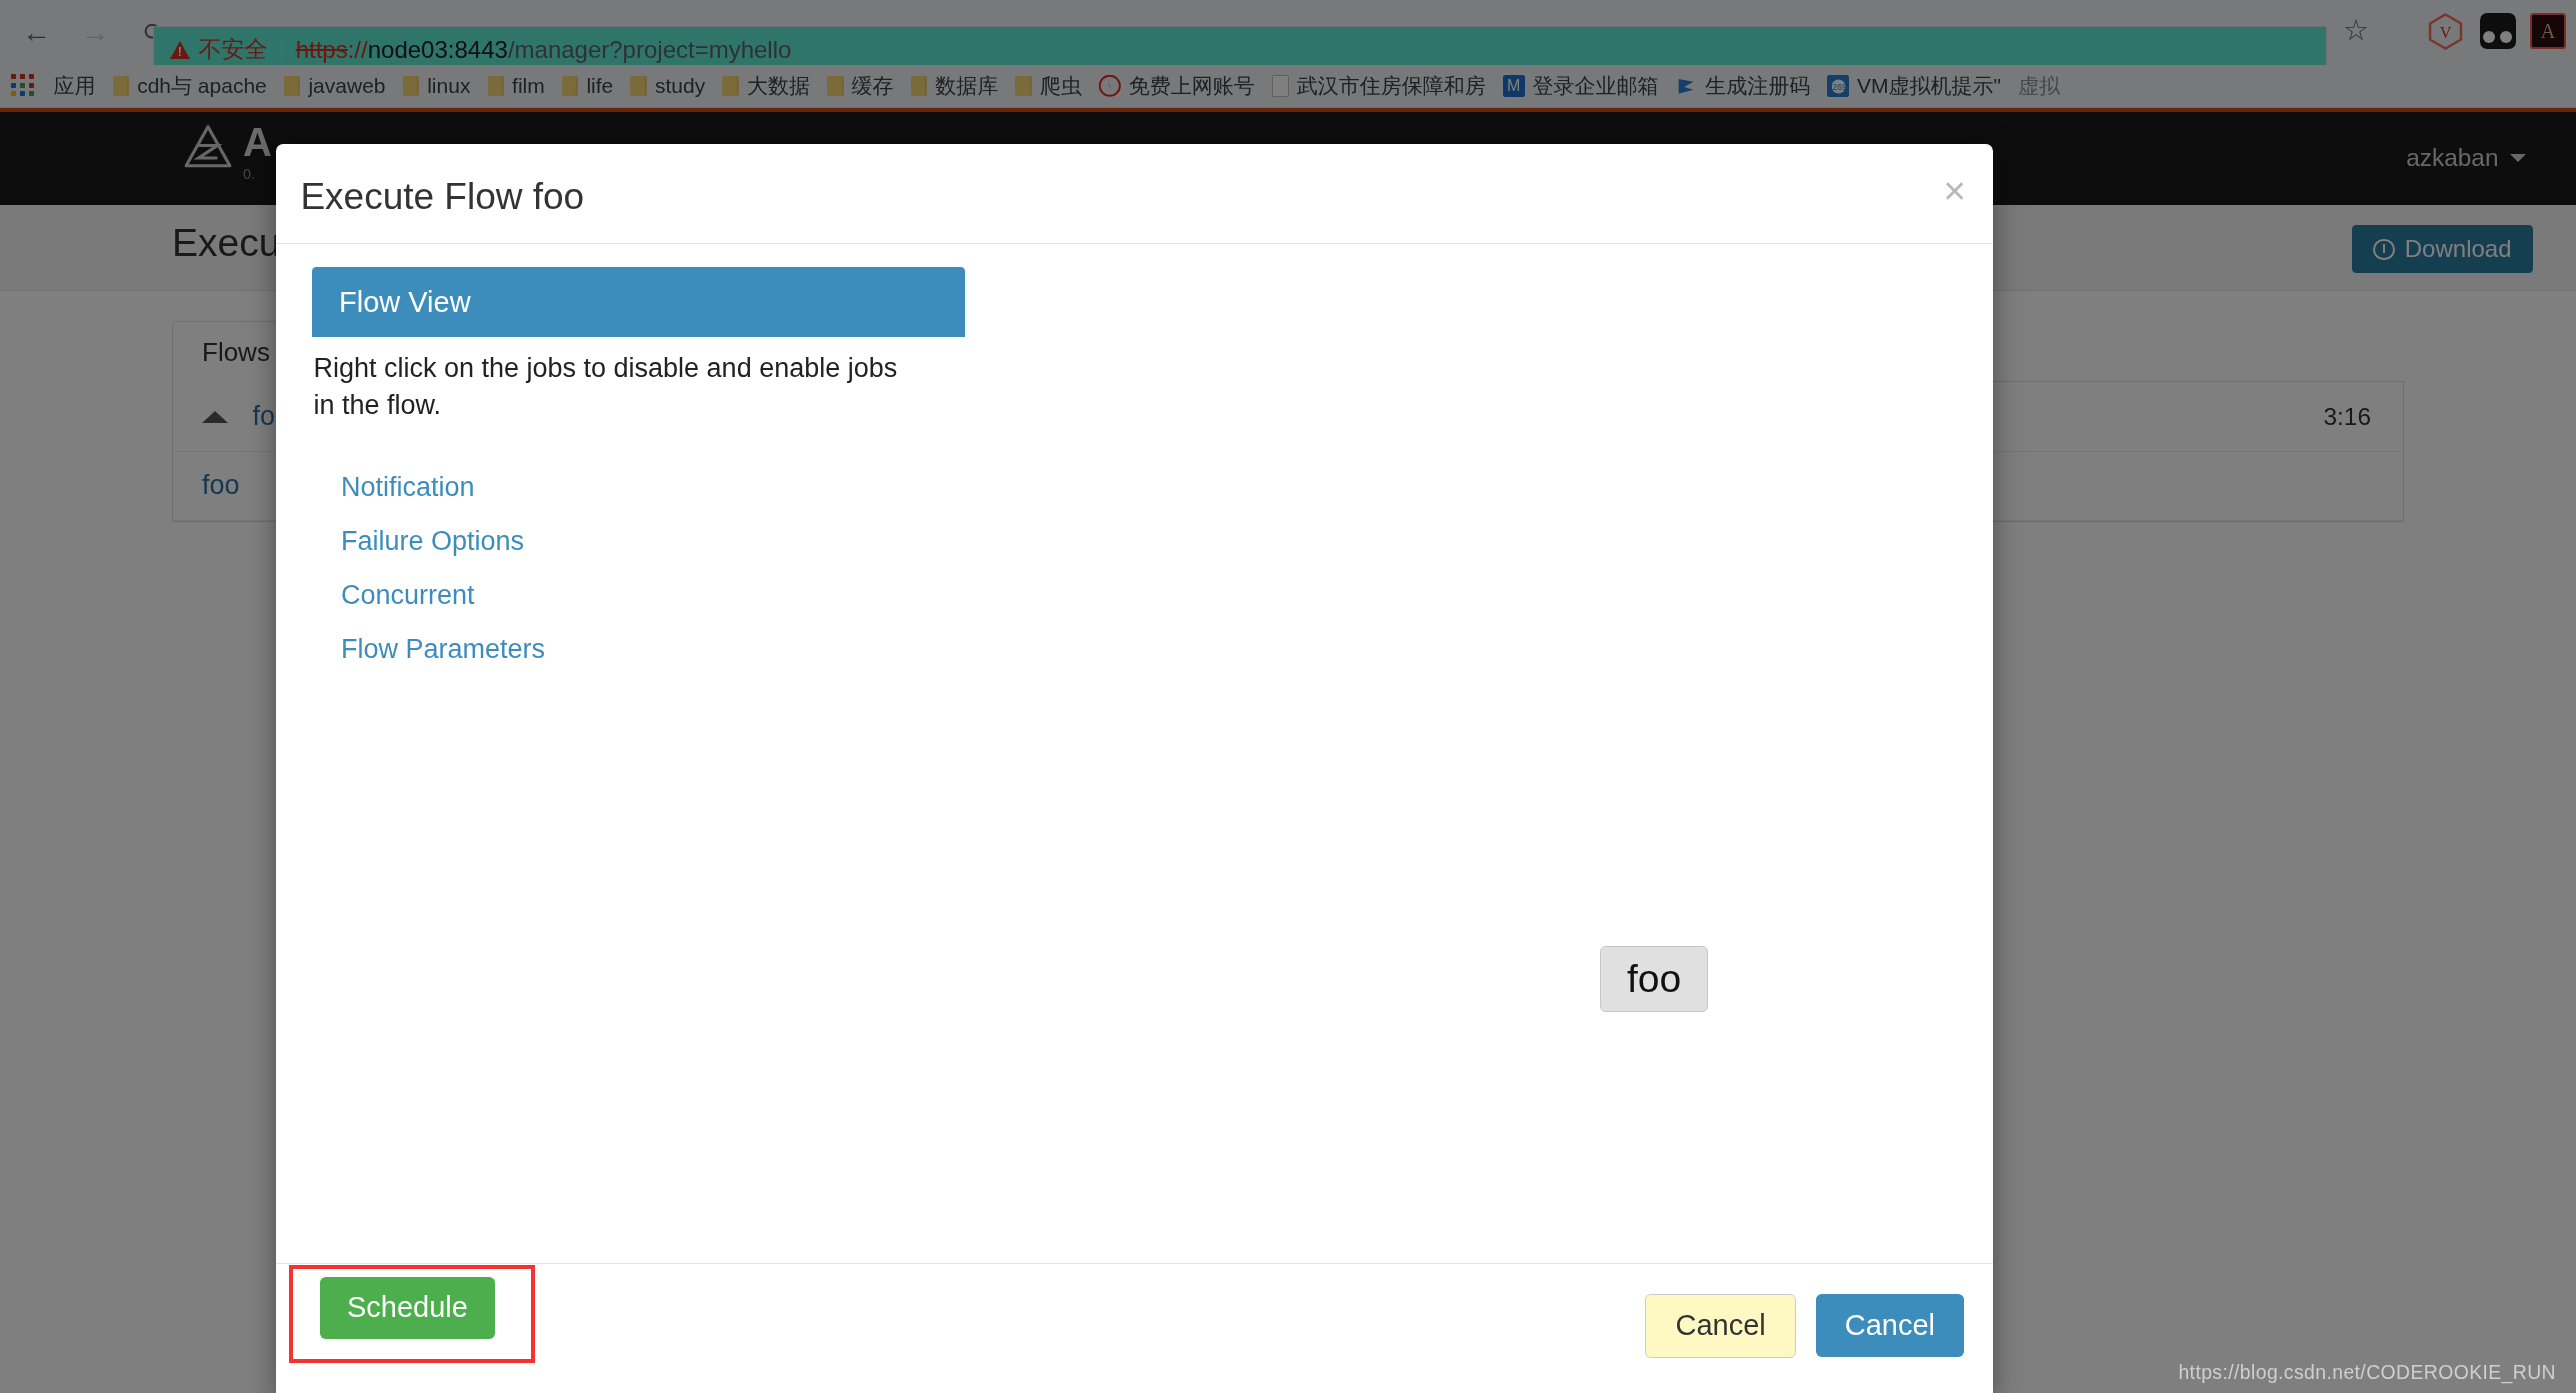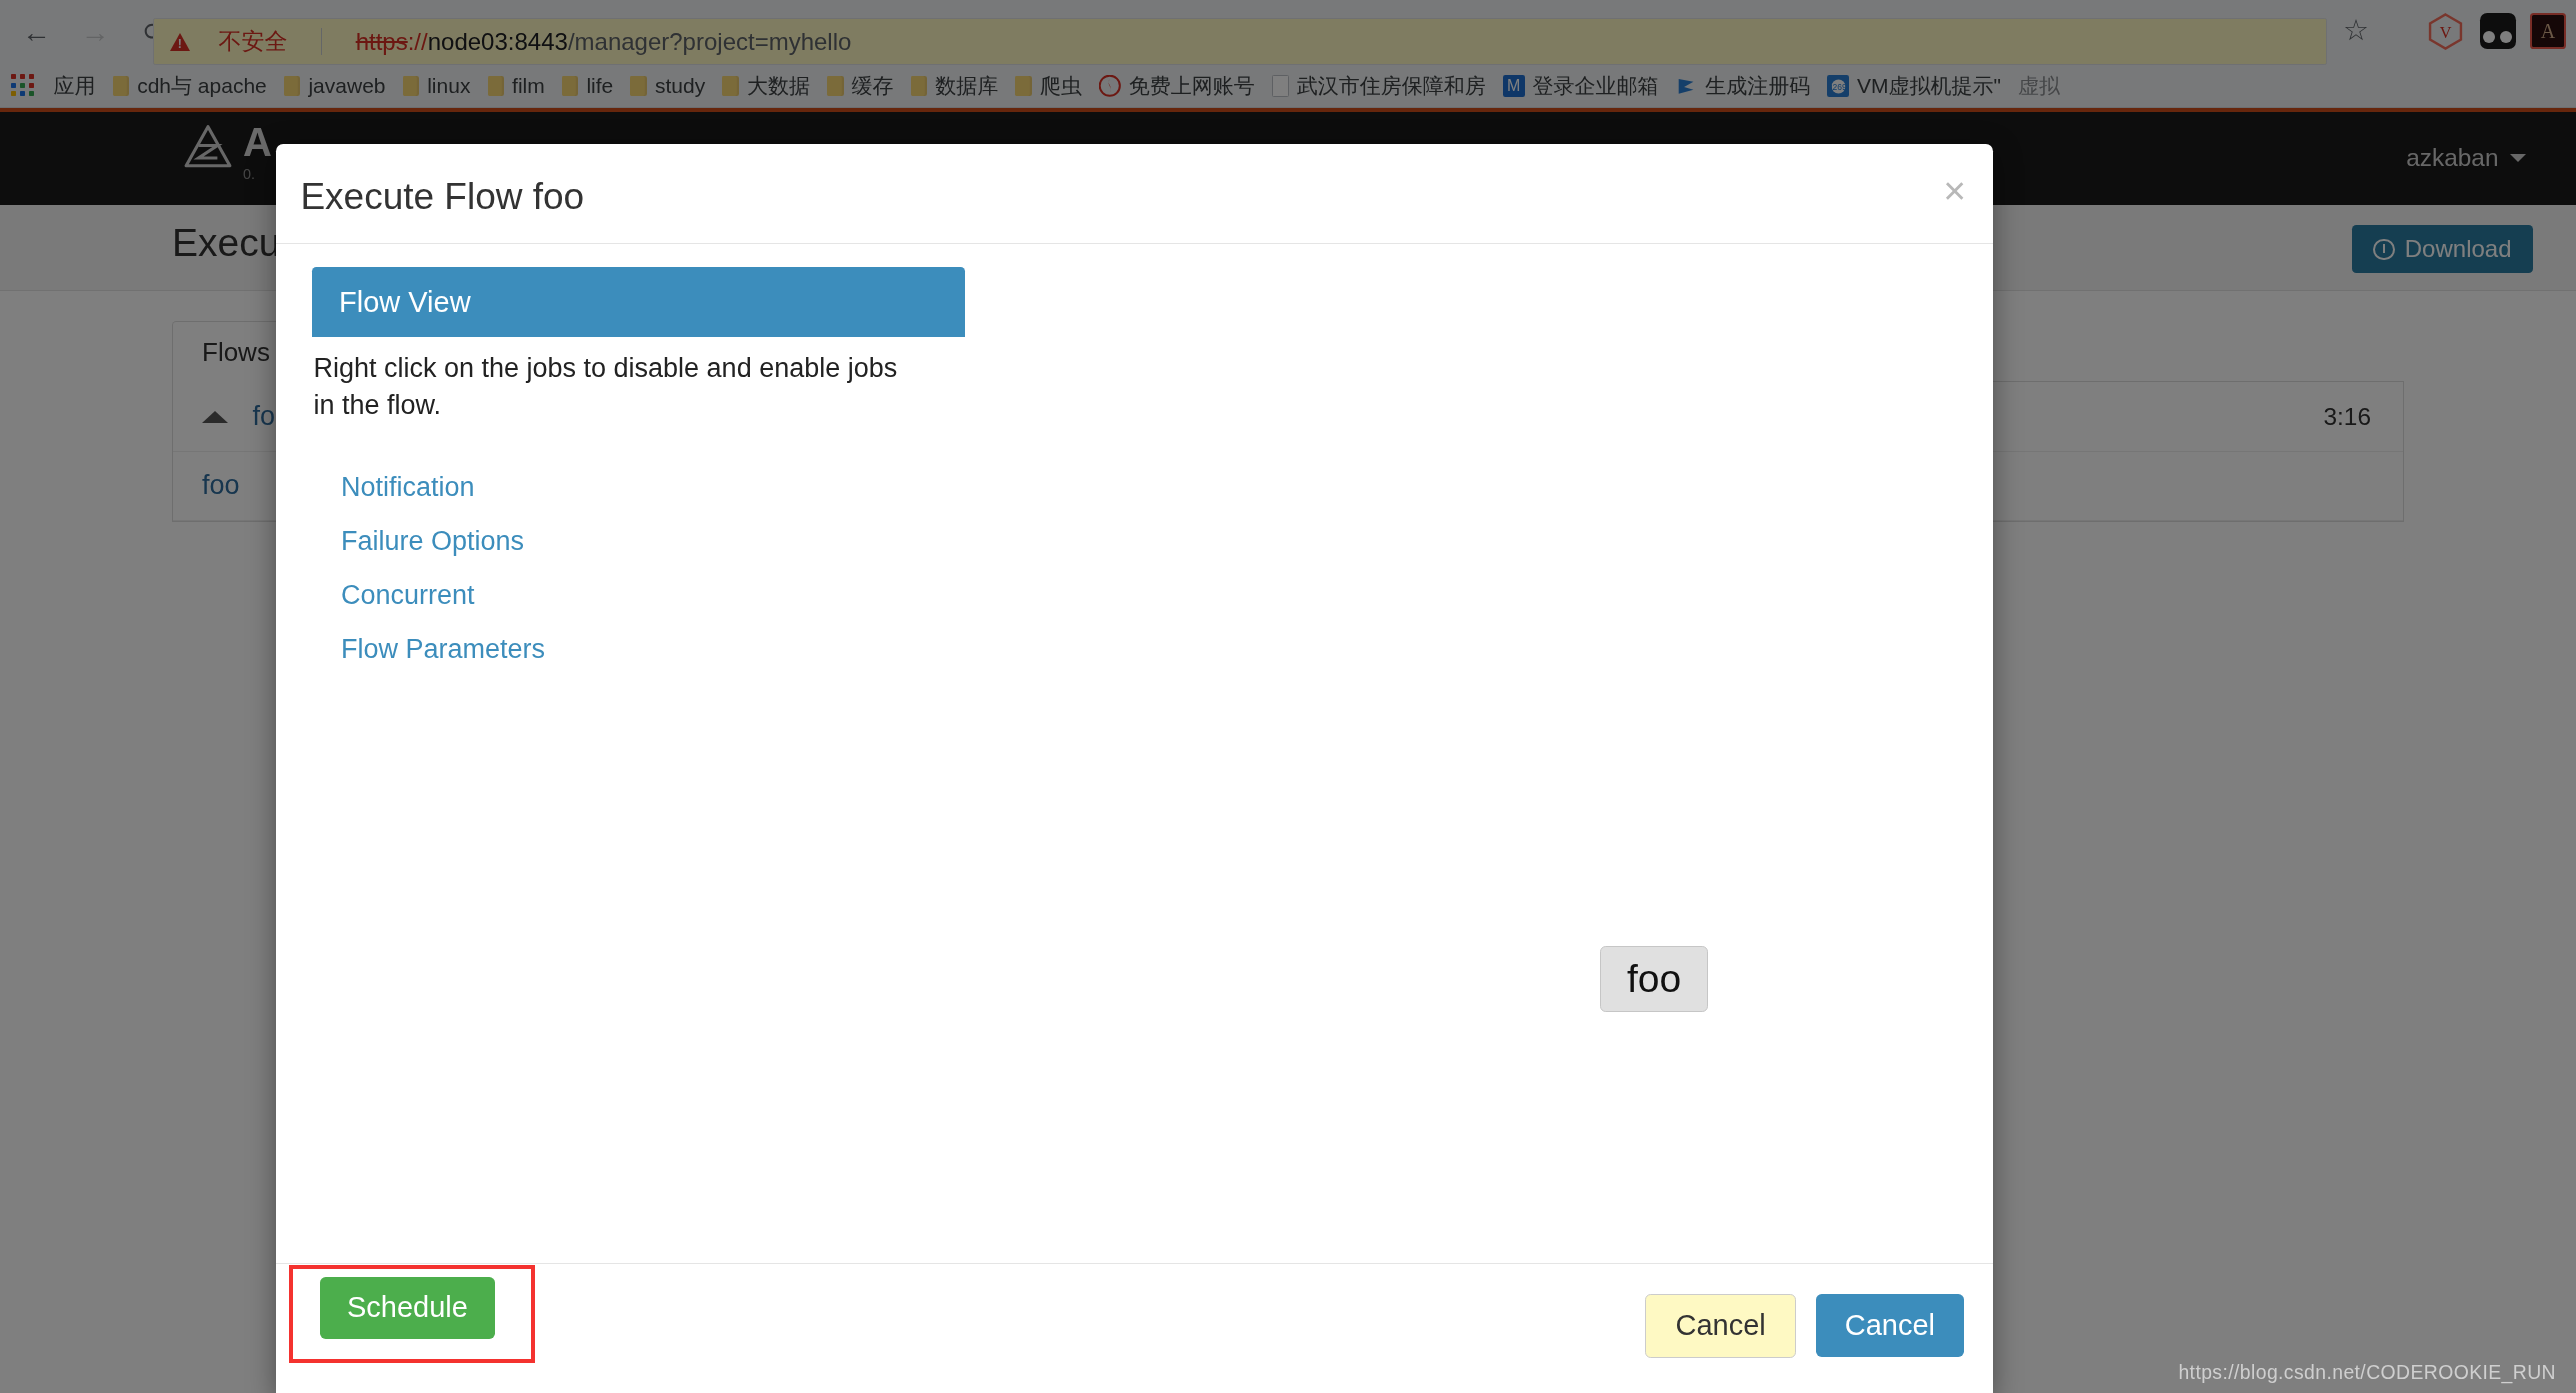--- a/index.html
+++ b/index.html
@@ -24,27 +24,26 @@
     width: 53px; height: 53px; margin-left: 5.7px;
     display: flex; align-items: center; justify-content: center;
     color: #5f6368; font-size: 29px; line-height: 1;
     border-radius: 50%;
   }
   .nav-btn.back { color: #5f6368; margin-left: 10px; }
   .nav-btn.fwd  { color: #c6c8ca; }
   .nav-btn.reload { color: #5f6368; font-size: 24.4px; }
 
   .omnibox {
-    position: absolute; left: 153px; top: 18px;
+    position: absolute; left: 153px; top: 26px;
     width: 2174px; height: 47px;
-    background: #fef9c3; border: 0.7px solid #dfe1e5;
+    background: #5eead4; border: 0.7px solid #dfe1e5;
     border-radius: 2.2px;
     display: flex; align-items: center;
     padding-left: 16px;
-    gap: 20px;
   }
   .warn-triangle {
     width: 0; height: 0;
     border-left: 10.8px solid transparent;
     border-right: 10.8px solid transparent;
     border-bottom: 18.7px solid #d93025;
     position: relative; margin-right: 8.6px;
   }
   .warn-triangle::after {
     content: "!"; position: absolute; left: -2.2px; top: 5px;

